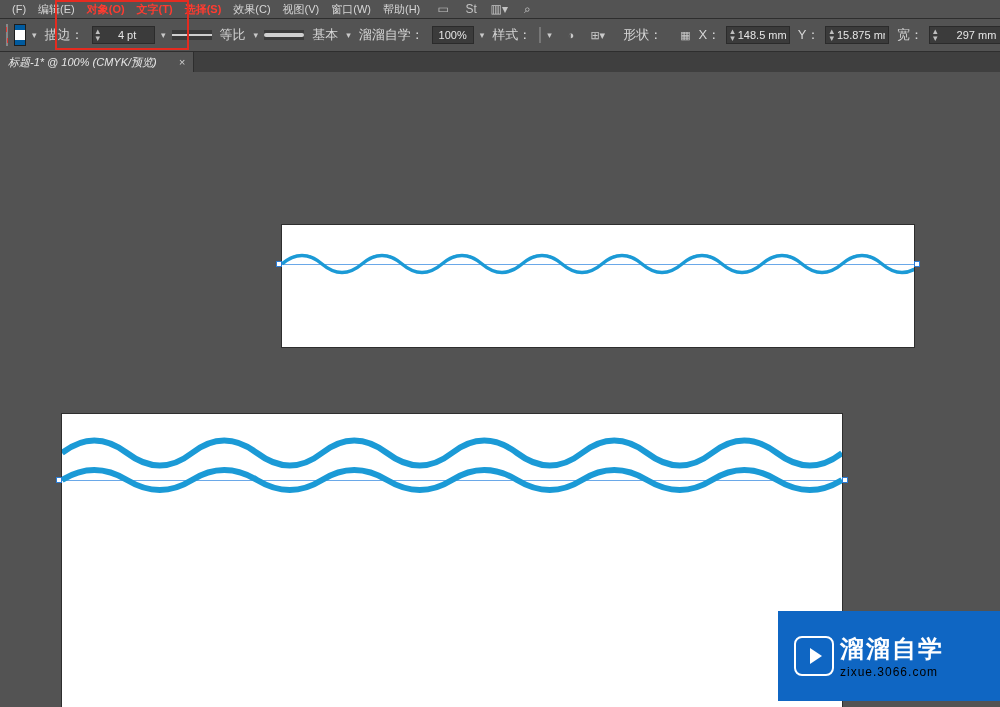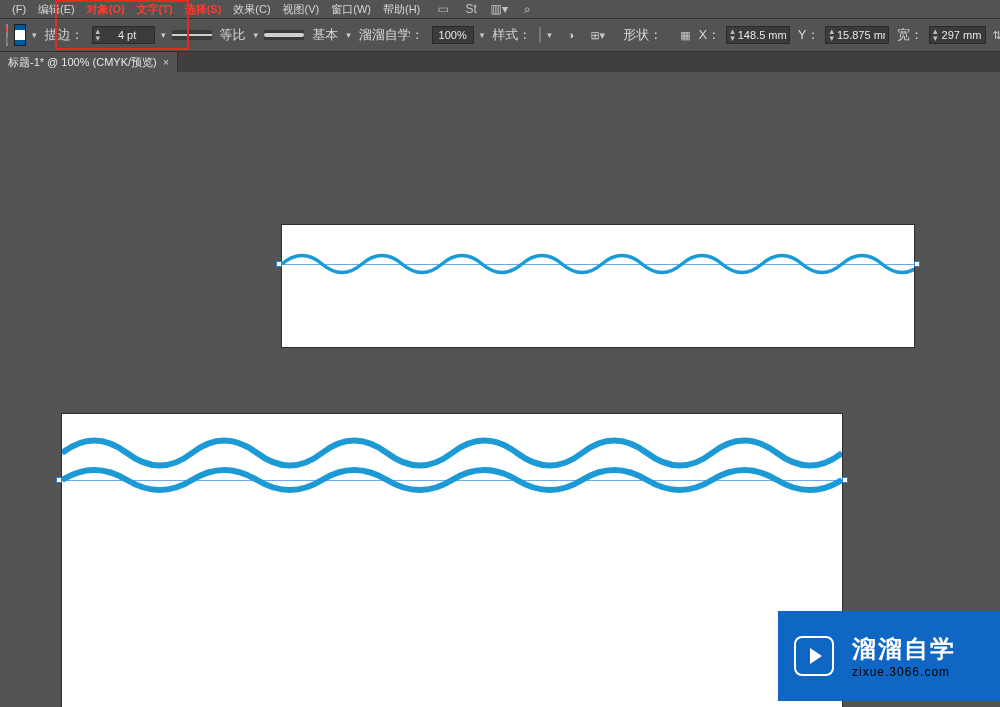--- a/index.html
+++ b/index.html
@@ -31,38 +31,38 @@
   .profile-preview .line2 { width: 40px; height: 4px; background: #cfcfcf; border-radius: 2px; }
   .mini-swatch { width: 16px; height: 16px; background: #fff; border: 1px solid #777; }
   .divider { width: 1px; height: 22px; background: #3a3a3a; margin: 0 2px; }
   .picto { width: 18px; height: 18px; display: flex; align-items: center; justify-content: center; color: #c9c9c9; font-size: 11px; }
 
   
   .red-box { position: absolute; left: 55px; top: 0px; width: 134px; height: 50px; border: 2px solid #e52b20; pointer-events: none; z-index: 50; }
 
   
   .tabbar { height: 20px; background: #3f3f3f; display: flex; align-items: stretch; }
-  .tab { background: #535353; color: #e6e6e6; font-size: 11px; padding: 3px 8px; display: flex; align-items: center; gap: 6px; border-right: 1px solid #2e2e2e; }
+  .tab { background: #535353; color: #e6e6e6; font-size: 11px; padding: 3px 8px; display: flex; align-items: center; gap: 22px; border-right: 1px solid #2e2e2e; font-style: italic; }
   .tab .close { font-size: 11px; color: #cfcfcf; }
 
   
   .canvas-wrap { position: absolute; top: 72px; left: 0; right: 0; bottom: 0; background: #535353; overflow: hidden; }
   .artboard { position: absolute; background: #fff; box-shadow: 0 0 0 1px #2e2e2e; }
   .ab1 { left: 282px; top: 153px; width: 632px; height: 122px; }
   .ab2 { left: 62px;  top: 342px; width: 780px; height: 365px; }
 
   
   .wave { position: absolute; left: 0; width: 100%; }
 
   
   .handle { position: absolute; width: 6px; height: 6px; background: #fff; border: 1px solid #2a7bd4; }
   .sel-line { position: absolute; height: 0; border-top: 1px solid #6aa8e8; }
 
   
-  .watermark { position: absolute; right: 0; bottom: 6px; width: 222px; height: 90px; background: #0f66c3; color: #fff; display: flex; align-items: center; gap: 18px; padding: 0 16px; }
+  .watermark { position: absolute; right: 0; bottom: 6px; width: 222px; height: 90px; background: #0f66c3; color: #fff; display: flex; align-items: center; gap: 6px; padding: 0 16px; }
   .watermark .logo { width: 40px; height: 40px; border: 2px solid #fff; border-radius: 8px; display: flex; align-items: center; justify-content: center; position: relative; }
   .watermark .logo::before { content: ""; border-left: 12px solid #fff; border-top: 8px solid transparent; border-bottom: 8px solid transparent; margin-left: 3px; }
   .watermark .txt-main { font-size: 24px; font-weight: 700; letter-spacing: 2px; }
   .watermark .txt-sub { font-size: 12px; letter-spacing: 1px; color: #000000; }
 
   
   .grow { display: flex; align-items: center; gap: 4px; }
 </style>
 </head>
 <body>
@@ -143,21 +143,21 @@
     <span class="lbl">Y：</span>
     <div class="num-field">
       <span class="spin">▴<br>▾</span>
       <input value="15.875 mm" style="">
     </div>
   </div>
   <div class="grow">
     <span class="lbl">宽：</span>
     <div class="num-field">
       <span class="spin">▴<br>▾</span>
-      <input style="width: 42px;" value="297 mm">
+      <input style="width: 42px; margin-left: 15px;" value="297 mm">
     </div>
   </div>
   <span class="picto">⇅</span>
   <div class="grow">
     <span class="lbl">高：</span>
     <div class="num-field">
       <span class="spin">▴<br>▾</span>
 
     </div>
   </div>

